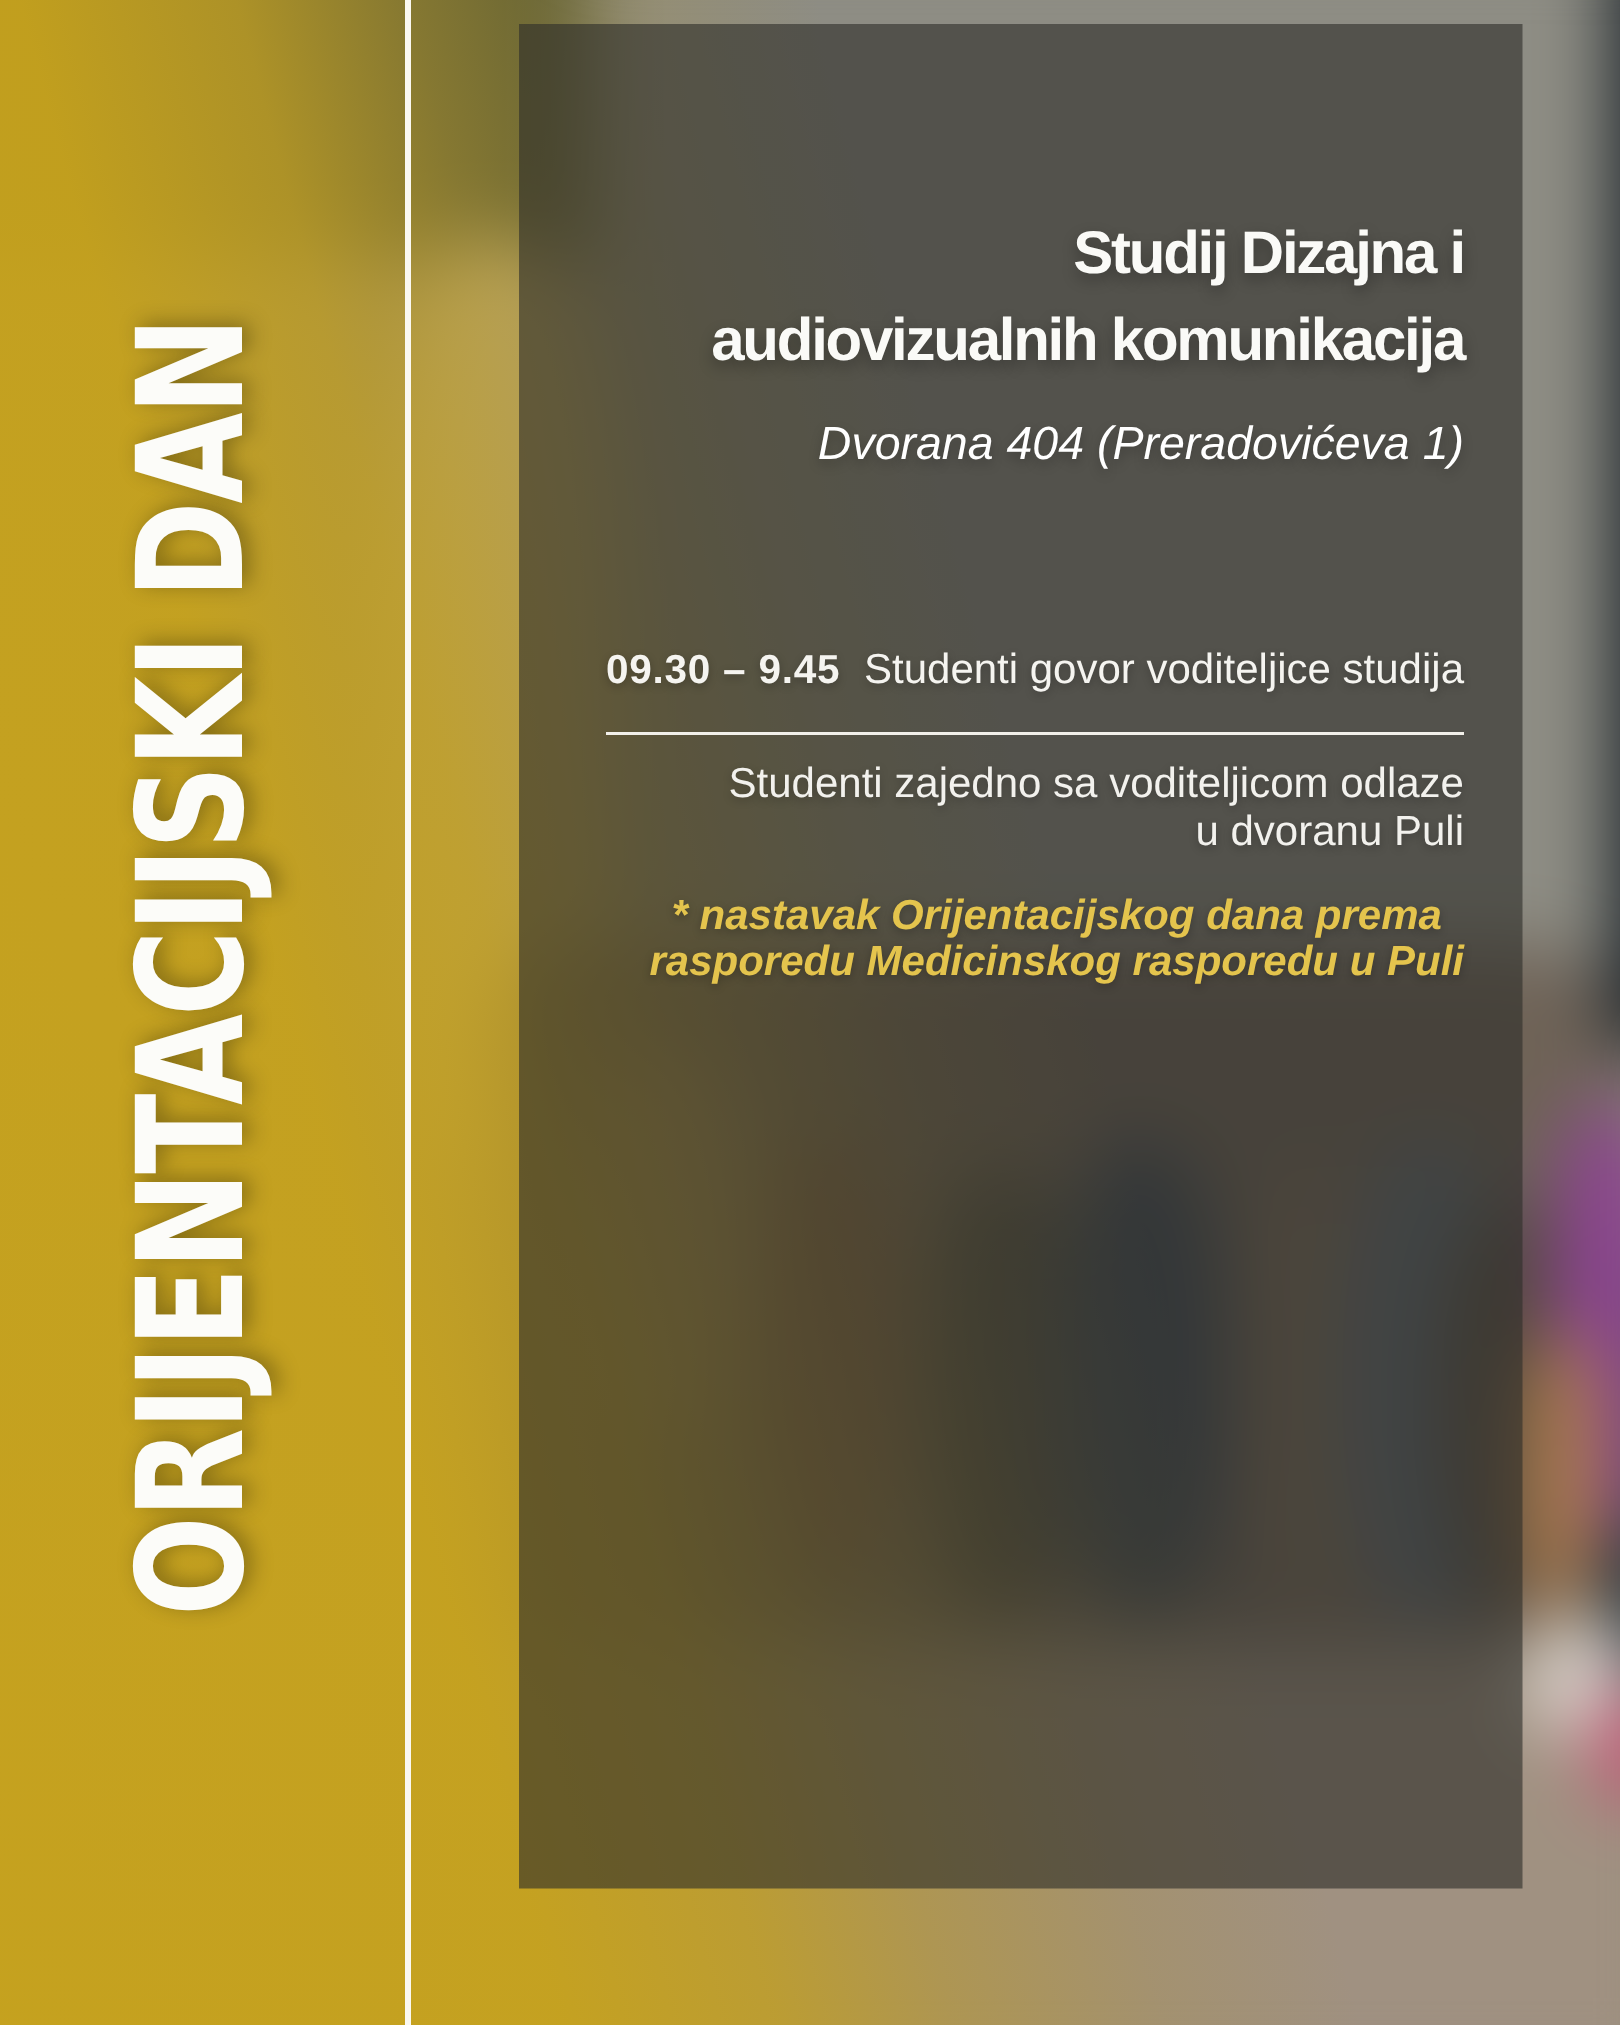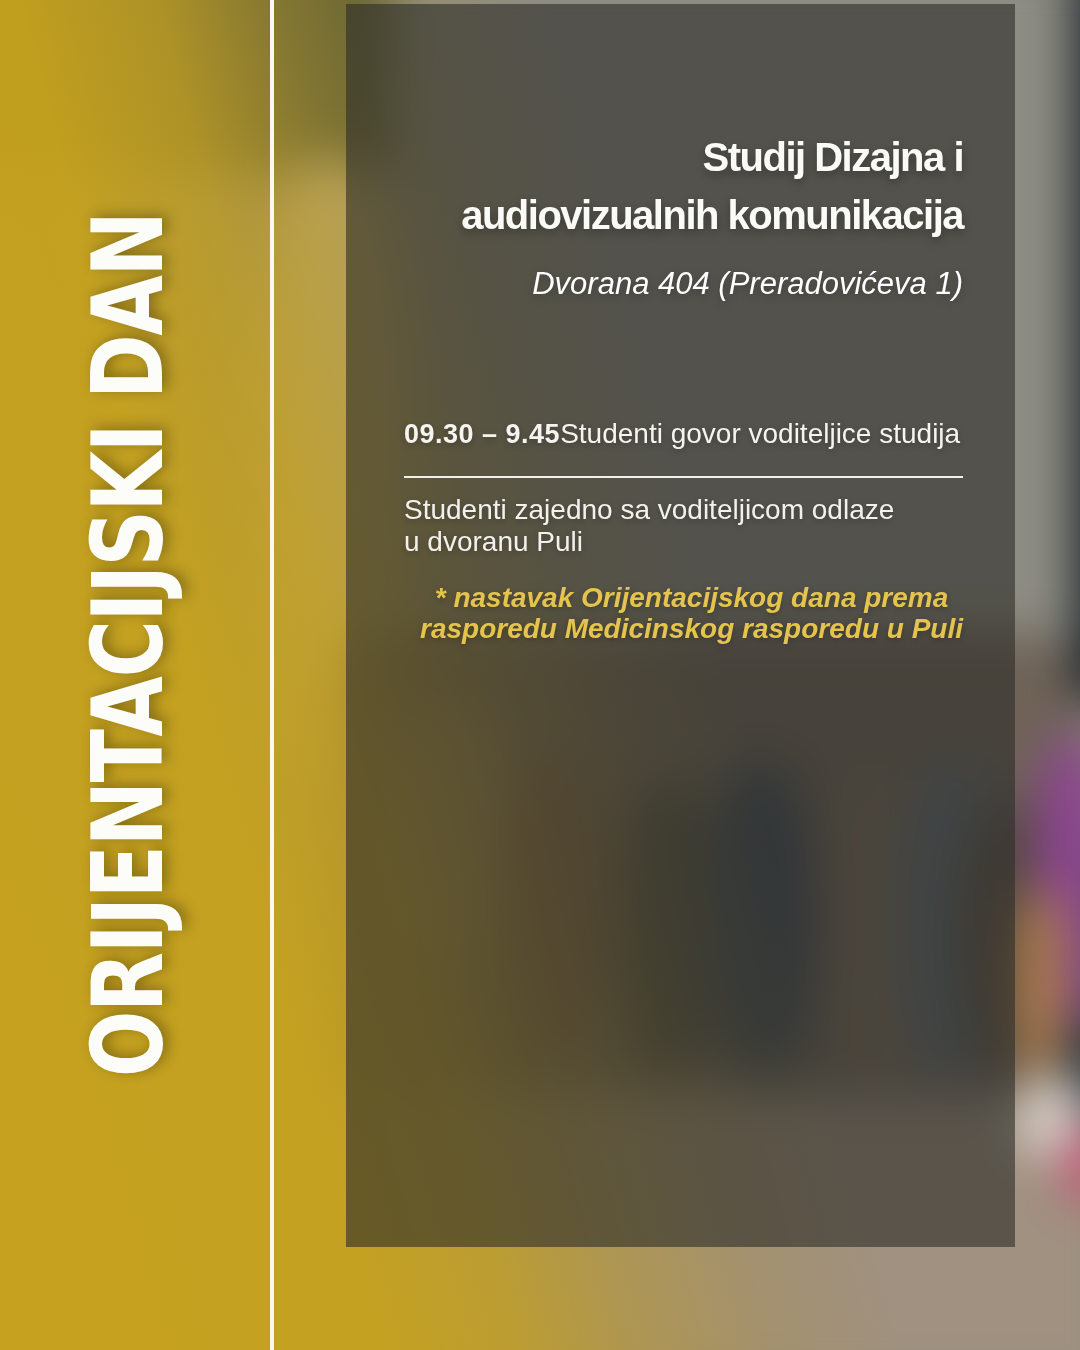--- a/index.html
+++ b/index.html
@@ -42,44 +42,44 @@
       rgba(198,162,29,0.98) 0%,
       rgba(198,162,29,0.96) 26%,
       rgba(193,159,36,0.84) 36%,
       rgba(186,154,44,0.55) 44%,
       rgba(176,148,52,0.22) 54%,
       rgba(170,145,58,0) 63%);
   }
 
   
   .panel{
-    position:absolute;left:346px;top:4px;width:669px;height:1243px;z-index:2;
+    position:absolute;left:346px;top:16px;width:669px;height:1243px;z-index:2;
     background:rgba(46,47,42,0.62);
     box-sizing:border-box;
-    padding:124px 52px 0 58px;
+    padding:124px 39px 0 58px;
     color:#f5f4f0;
   }
   .title{
     text-align:right;font-weight:bold;font-size:40px;line-height:58px;
     letter-spacing:-1.5px;color:#fafaf7;white-space:nowrap;
     text-shadow:0 4px 10px rgba(0,0,0,0.30);
   }
   .subtitle{
     margin-top:20px;text-align:right;font-style:italic;font-size:31px;line-height:40px;
     color:#ffffff;white-space:nowrap;text-shadow:0 3px 8px rgba(0,0,0,0.25);
   }
   .sched-row{
-    margin-top:114px;display:flex;align-items:baseline;
+    margin-top:114px;display:flex;justify-content:space-between;align-items:baseline;
     text-shadow:0 2px 6px rgba(0,0,0,0.25);
   }
   .sched-time{font-weight:bold;font-size:27px;letter-spacing:0.5px;white-space:nowrap;}
   .sched-event{font-size:28px;white-space:nowrap;}
   .divider{margin-top:26px;height:2px;background:#f2f0ea;}
   .note{
-    margin-top:16px;font-size:28px;line-height:32px;color:#f2f1ed;
+    margin-top:16px;text-align:right;font-size:28px;line-height:32px;color:#f2f1ed;
     text-shadow:0 2px 6px rgba(0,0,0,0.25);
   }
   .footnote{
     margin-top:24px;margin-left:auto;width:fit-content;text-align:center;
     font-style:italic;font-size:28px;line-height:31px;color:#e4c44d;
     text-shadow:0 2px 6px rgba(0,0,0,0.25);
     font-weight:bold;
   }
 
   

